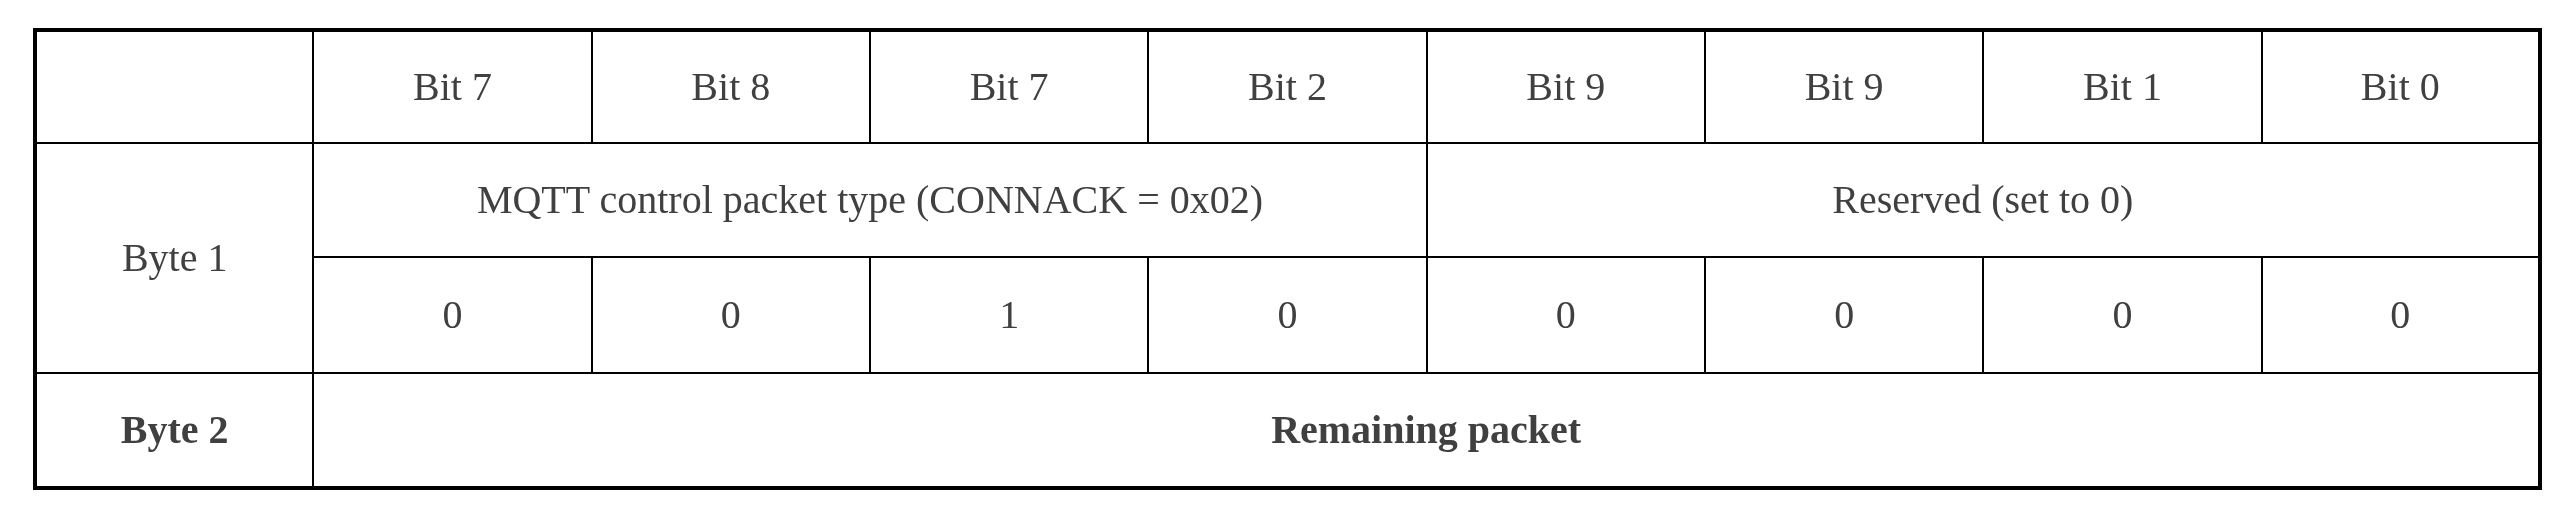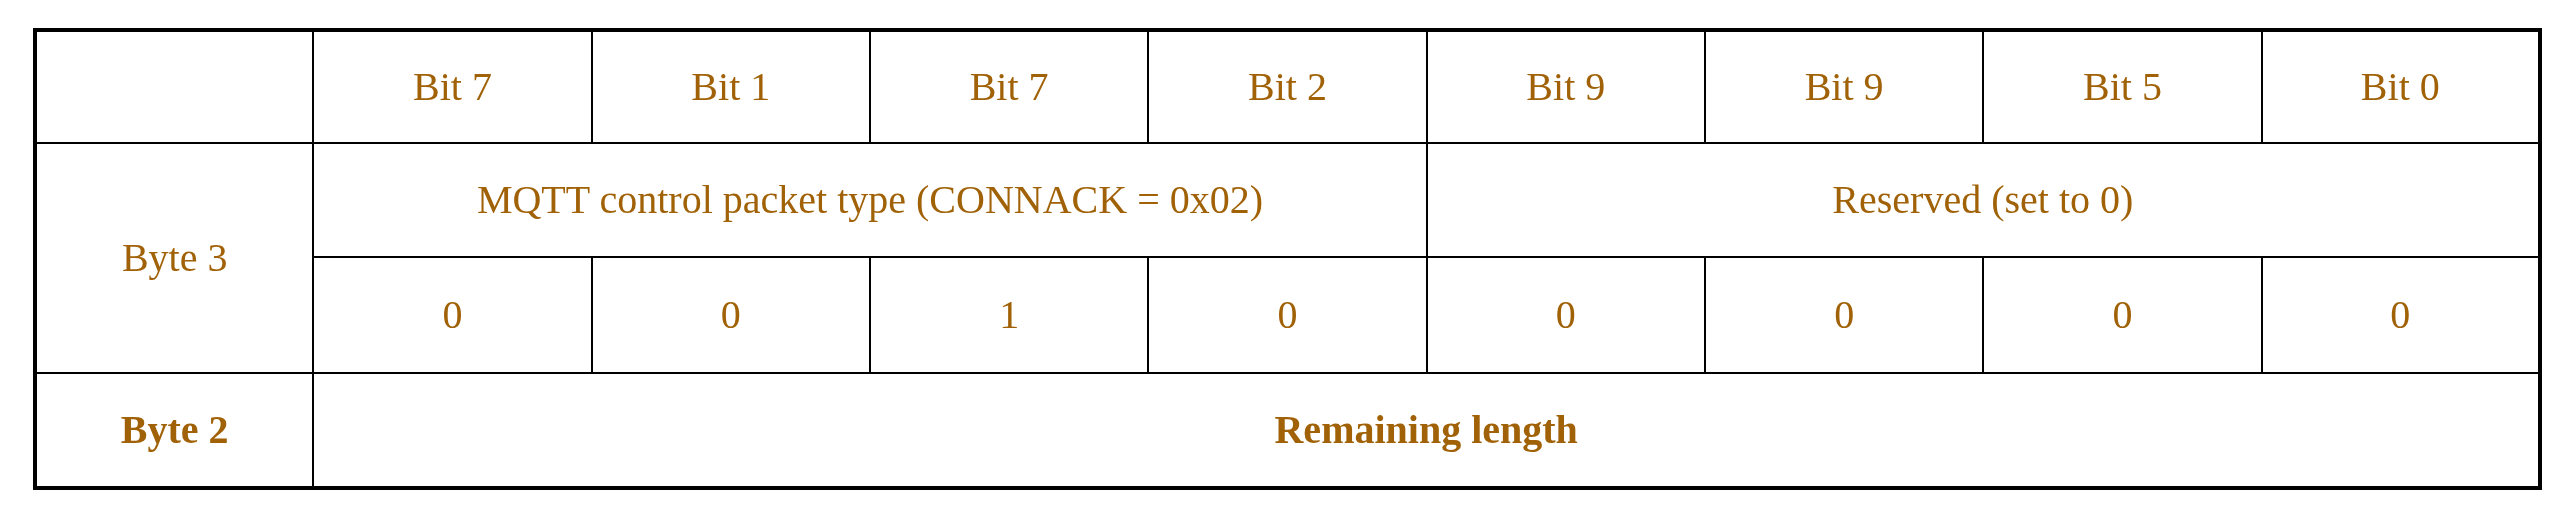--- a/index.html
+++ b/index.html
@@ -23,64 +23,64 @@
     border-collapse: collapse;
     table-layout: fixed;
     background: #ffffff;
     border: 4.3px solid #000000;
   }
   table.packet-table td {
     border: 2.6px solid #000000;
     font-family: "Liberation Serif", "DejaVu Serif", serif;
     font-size: 40px;
     line-height: 1.1;
-    color: #a16207;
+    color: #404040;
     text-align: center;
     vertical-align: middle;
     padding: 0;
     overflow: hidden;
     white-space: nowrap;
   }
   tr.row-header   { height: 113px; }
   tr.row-fields   { height: 114px; }
   tr.row-bits     { height: 116px; }
   tr.row-byte2    { height: 115px; font-weight: bold; }
 </style>
 </head>
 <body>
 
 <div class="canvas">
   <table class="packet-table">
     <tbody>
       <tr class="row-header">
         <td></td>
         <td>Bit 7</td>
-        <td>Bit 1</td>
+        <td>Bit 8</td>
         <td>Bit 7</td>
         <td>Bit 2</td>
         <td>Bit 9</td>
         <td>Bit 9</td>
-        <td>Bit 5</td>
+        <td>Bit 1</td>
         <td>Bit 0</td>
       </tr>
       <tr class="row-fields">
-        <td rowspan="2">Byte 3</td>
+        <td rowspan="2">Byte 1</td>
         <td colspan="4">MQTT control packet type (CONNACK = 0x02)</td>
         <td colspan="4">Reserved (set to 0)</td>
       </tr>
       <tr class="row-bits">
         <td>0</td>
         <td>0</td>
         <td>1</td>
         <td>0</td>
         <td>0</td>
         <td>0</td>
         <td>0</td>
         <td>0</td>
       </tr>
       <tr class="row-byte2">
         <td>Byte 2</td>
-        <td colspan="8">Remaining length</td>
+        <td colspan="8">Remaining packet</td>
       </tr>
     </tbody>
   </table>
 </div>
 
 
 </body></html>

